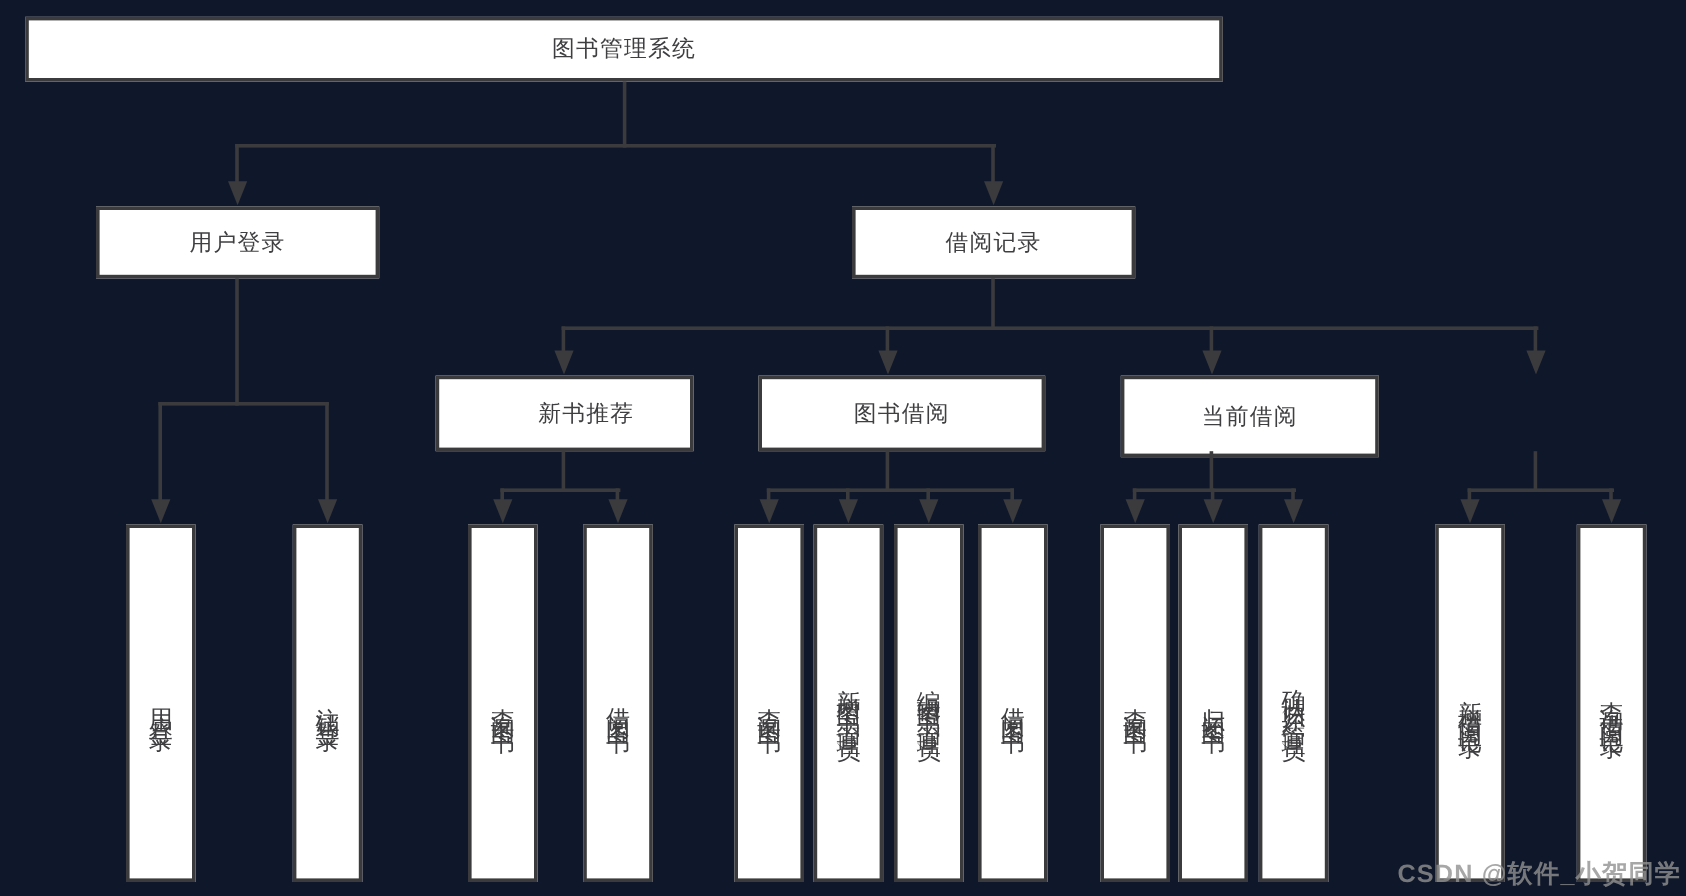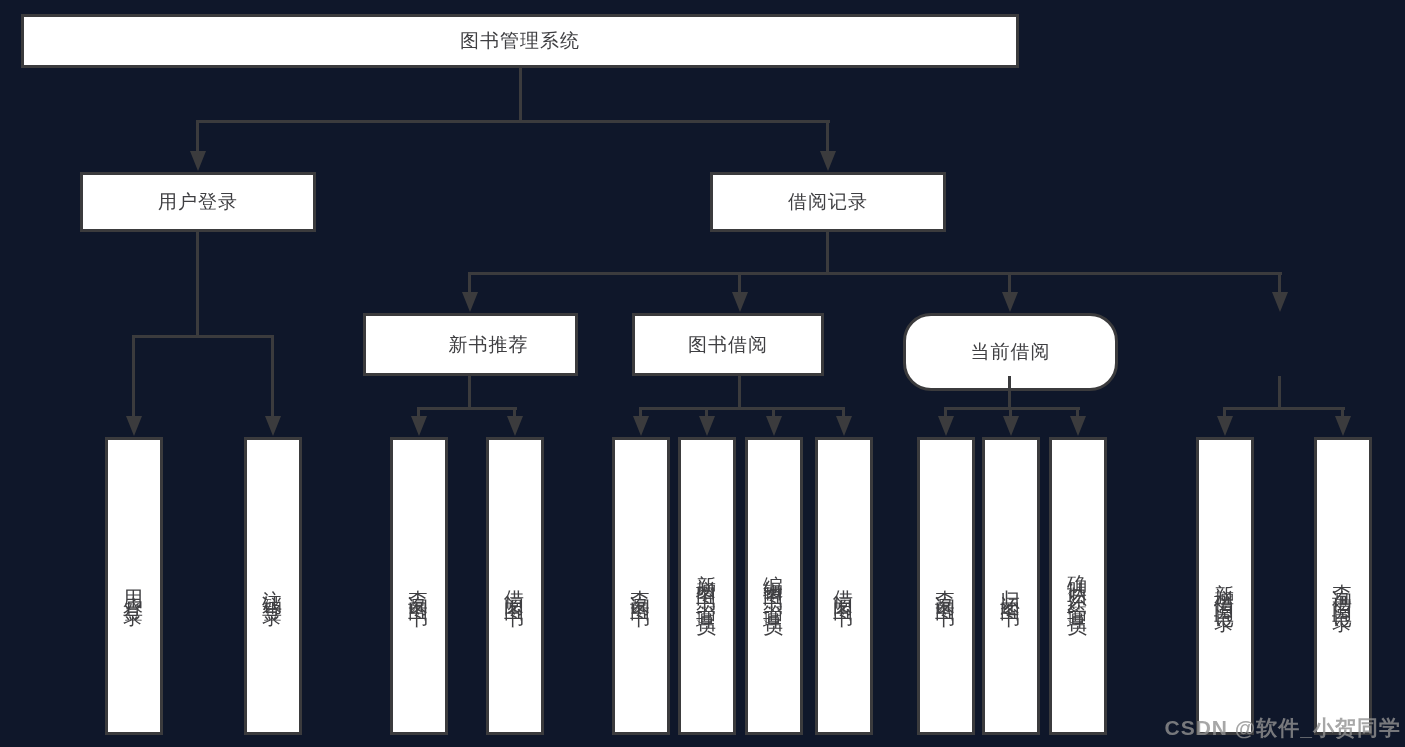--- a/index.html
+++ b/index.html
@@ -62,22 +62,22 @@
 <body>
 
 <div class="canvas">
 
   <div class="node" style="left:21px;top:14px;width:998px;height:54px;">图书管理系统</div>
 
   <div class="node" style="left:80px;top:172px;width:236px;height:60px;">用户登录</div>
   <div class="node" style="left:710px;top:172px;width:236px;height:60px;">借阅记录</div>
 
   <div class="node" style="left:363px;top:313px;width:215px;height:63px;padding-left:36px;">新书推荐</div>
-  <div class="node" style="left:632px;top:313px;width:192px;height:63px;">图书借阅</div>
-  <div class="node" style="left:903px;top:313px;width:215px;height:78px;border-radius:28px;">当前借阅</div>
+  <div class="node" style="left:632px;top:313px;width:239px;height:63px;">图书借阅</div>
+  <div class="node" style="left:934px;top:313px;width:215px;height:68px;">当前借阅</div>
 
   <div class="node leaf" style="left:105px;top:437px;width:58px;height:298px;">
       <span class="vtext">用户登录</span>
     </div>
   <div class="node leaf" style="left:244px;top:437px;width:58px;height:298px;">
       <span class="vtext">注销登录</span>
     </div>
 
   <div class="node leaf" style="left:390px;top:437px;width:58px;height:298px;">
       <span class="vtext">查询图书</span>

